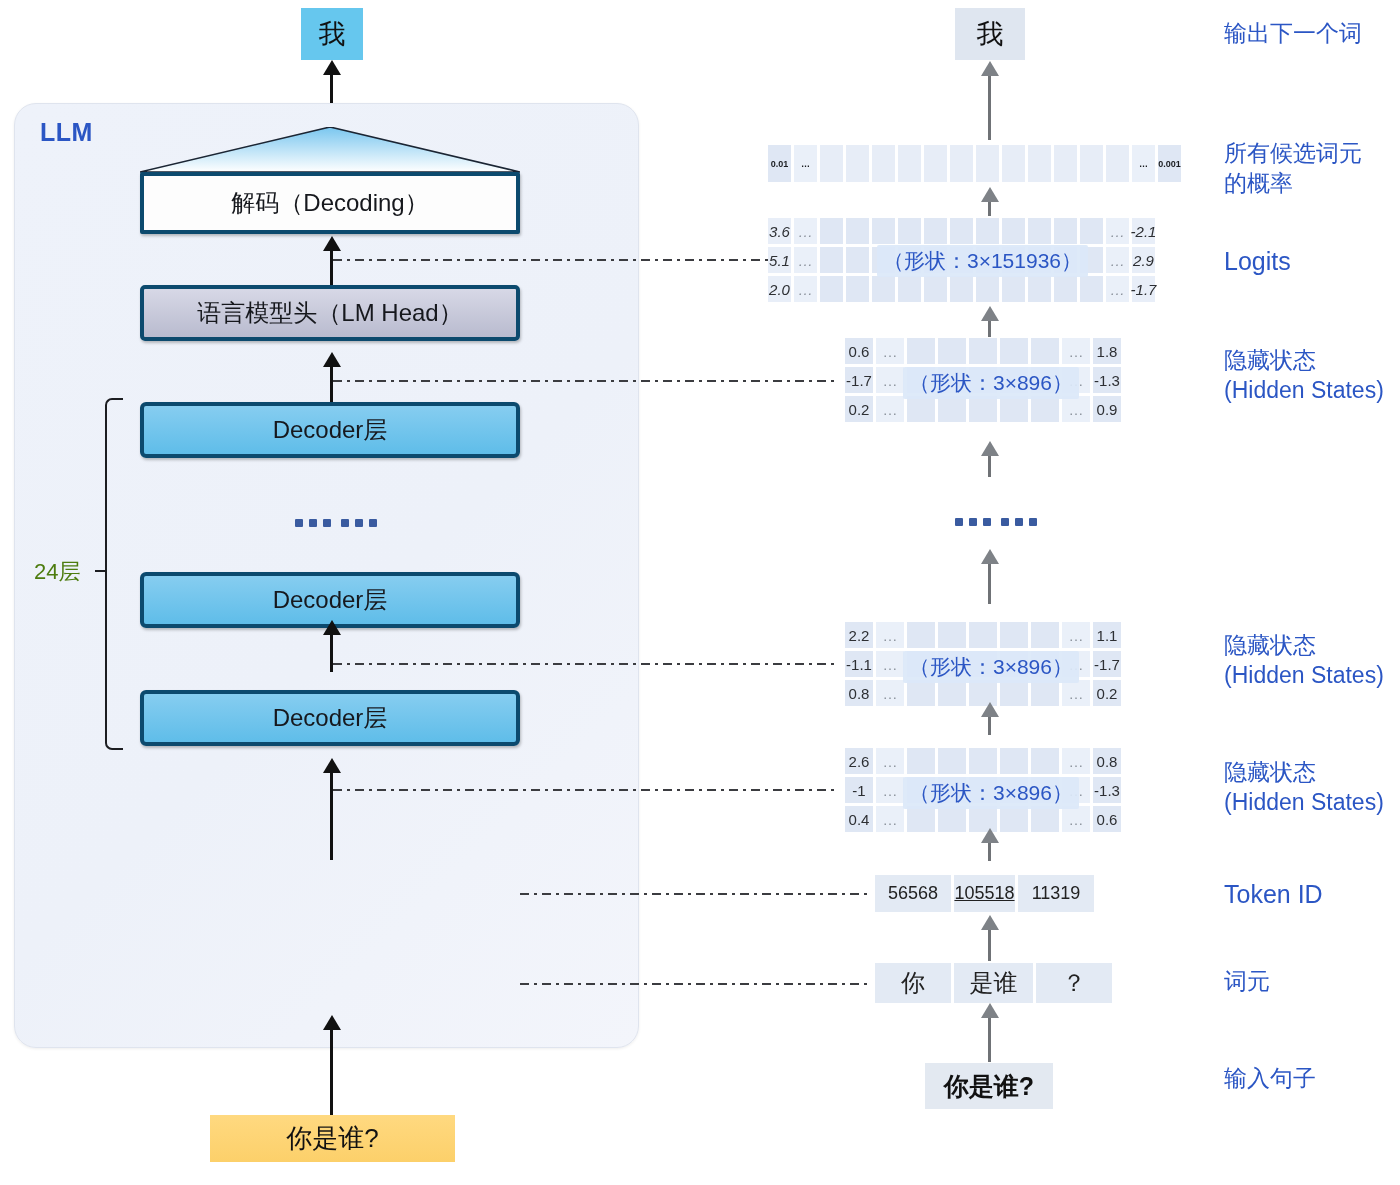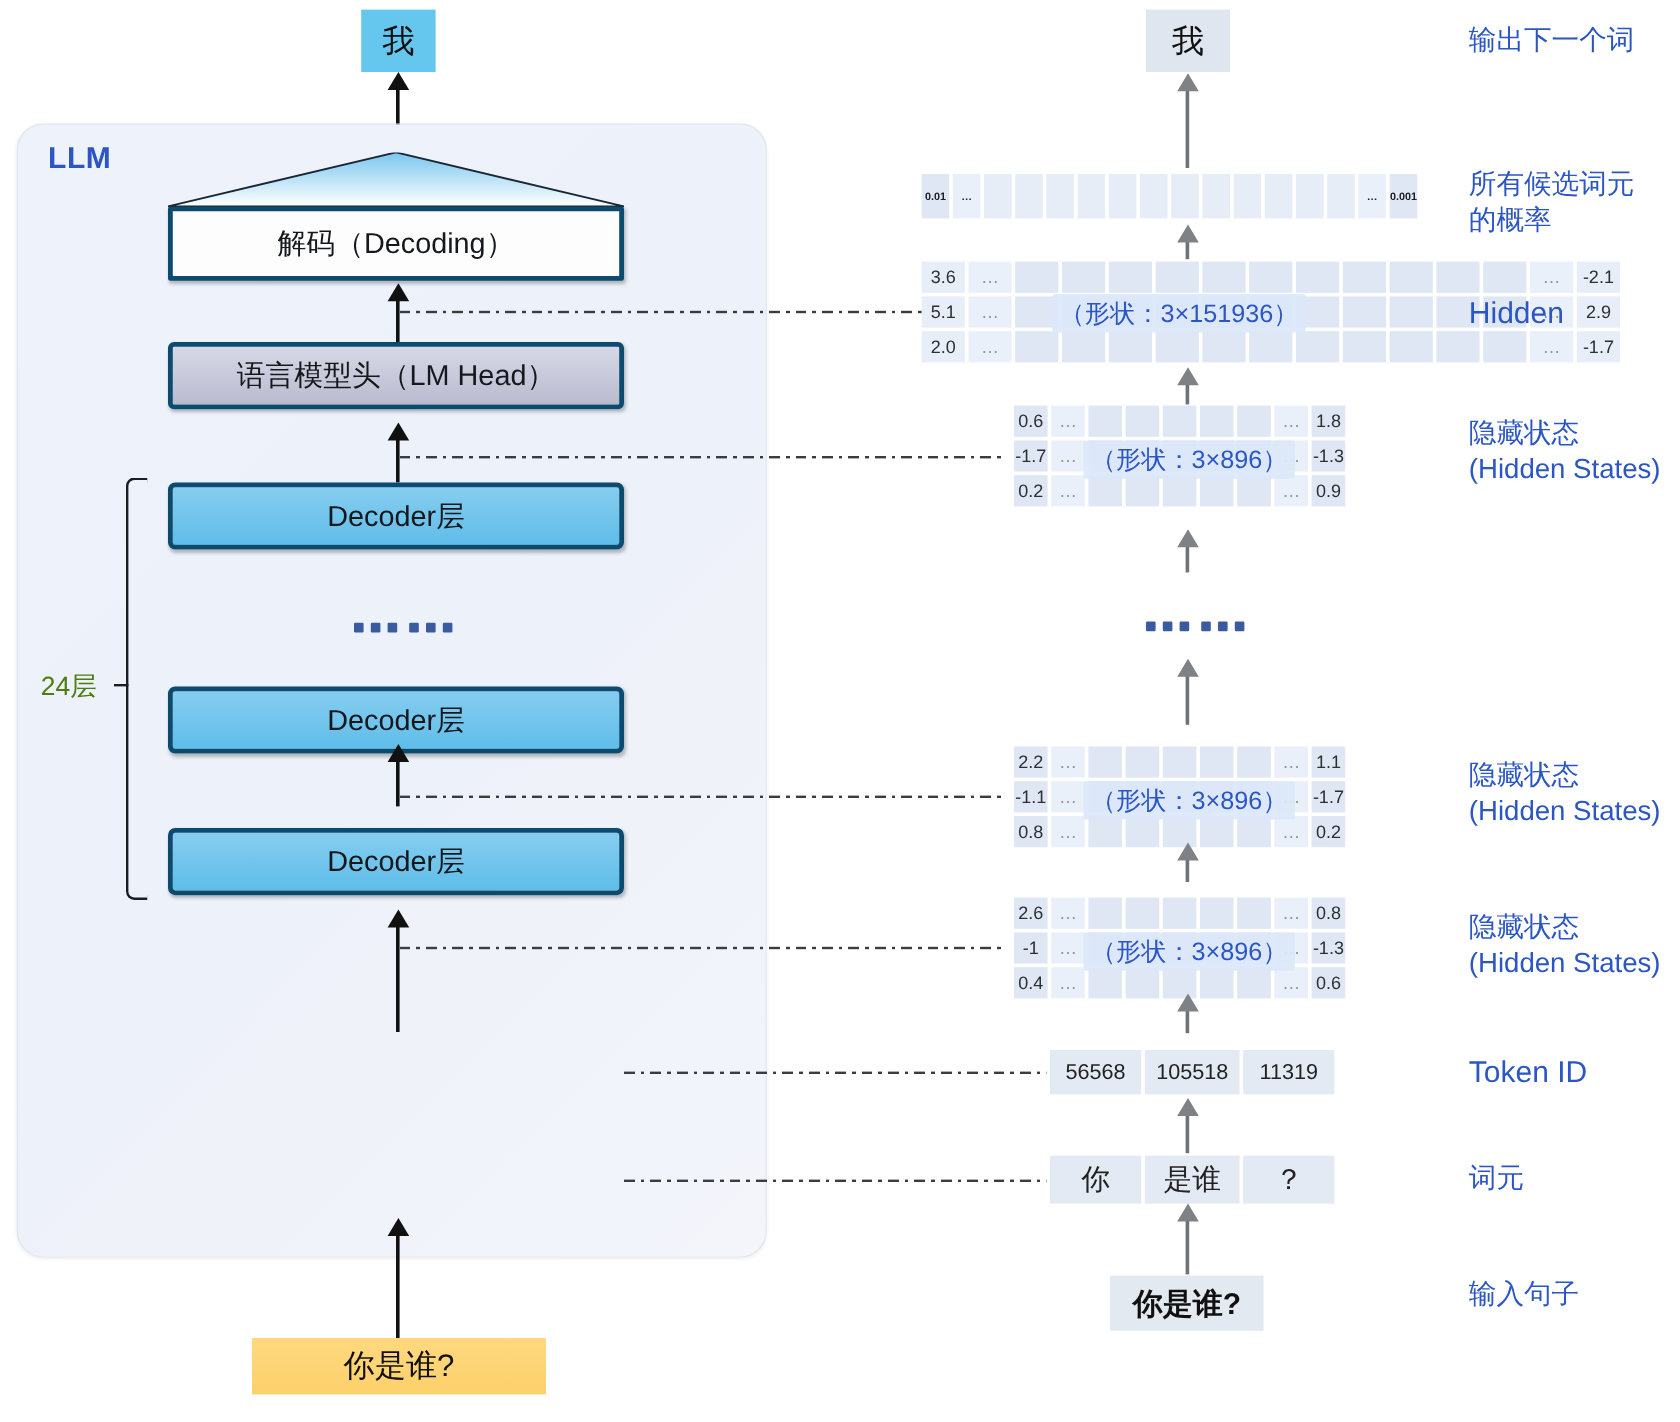--- a/index.html
+++ b/index.html
@@ -83,21 +83,21 @@
   }
   .cell.pale{background:#e7edf7;}
   .cell.faint{background:#eaf0f9;color:#8d949e;}
 
   
   .prob-strip{left:768px;top:145px;}
   .prob-strip .cell{width:23px;height:37px;font-size:9px;font-weight:700;color:#1b1d21;}
 
   
   .logits{left:768px;top:218px;}
-  .logits .cell{width:36px;height:26px;}
+  .logits .cell{width:23px;height:26px;font-style:italic;}
   .logits .cell.num{background:#e8eef8;font-size:15px;}
 
   
   .hs{}
   .hs .cell{width:28px;height:26px;}
   .hs1{left:845px;top:338px;}
   .hs2{left:845px;top:622px;}
   .hs3{left:845px;top:748px;}
 
   
@@ -414,21 +414,21 @@
       <div class="cell">0.6</div>
     </div>
   </div>
   <div class="shape" style="left:903px;top:777px;">（形状：3×896）</div>
 
   <div class="abs vline-gray" style="left:988px;top:841px;width:3px;height:20px;"></div>
   <div class="abs tri-gray" style="left:981px;top:828px;"></div>
 
   <div class="abs row3 tokid">
     <div class="tbox" style="width:76px;">56568</div>
-    <div class="tbox" style="width:79px;">105518</div>
+    <div class="tbox" style="width:61px;text-decoration:underline;">105518</div>
     <div class="tbox" style="width:76px;">11319</div>
   </div>
 
   <div class="abs vline-gray" style="left:988px;top:928px;width:3px;height:33px;"></div>
   <div class="abs tri-gray" style="left:981px;top:915px;"></div>
 
   <div class="abs row3 tok">
     <div class="tbox" style="width:76px;">你</div>
     <div class="tbox" style="width:79px;">是谁</div>
     <div class="tbox" style="width:76px;">？</div>
@@ -439,21 +439,21 @@
 
   <div class="abs chip chip-sentence">你是谁?</div>
 
   <div class="abs rlabel nowrap" style="top:18px;">输出下一个词</div>
 
   <div class="abs rlabel" style="top:138px;width:175px;">
     <div>所有候选词元</div>
     <div>的概率</div>
   </div>
 
-  <div class="abs rlabel nowrap" style="top:245px;font-size:25px;">Hidden</div>
+  <div class="abs rlabel nowrap" style="top:245px;font-size:25px;">Logits</div>
 
   <div class="abs rlabel" style="top:345px;width:180px;">
     <div>隐藏状态</div>
     <div>(Hidden States)</div>
   </div>
 
   <div class="abs rlabel" style="top:630px;width:180px;">
     <div>隐藏状态</div>
     <div>(Hidden States)</div>
   </div>

